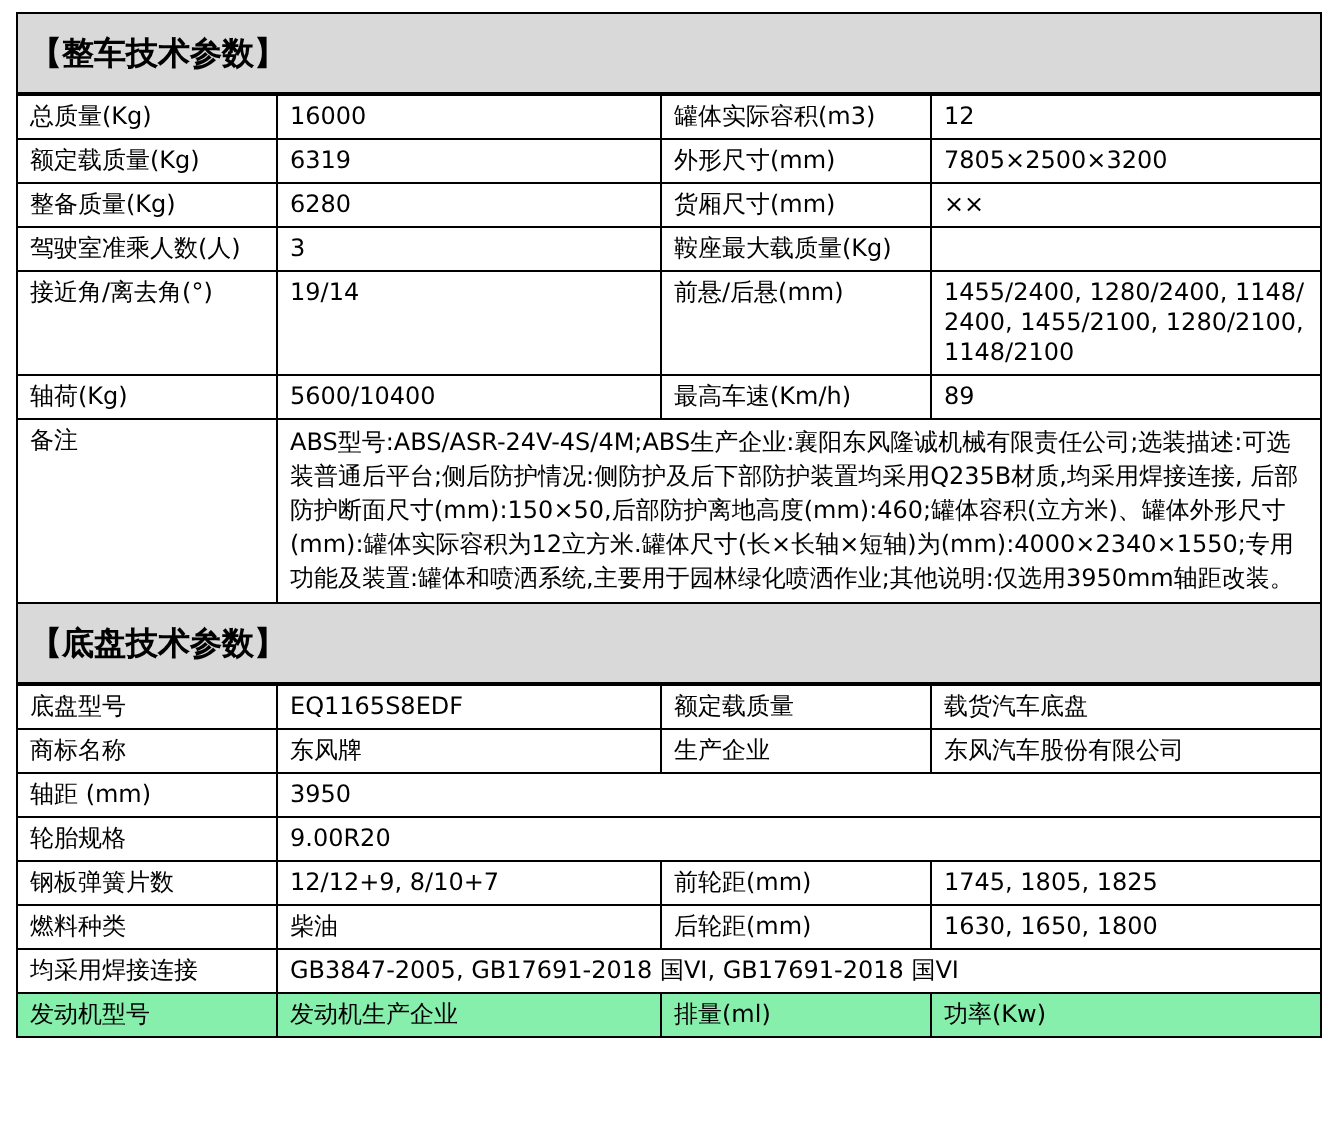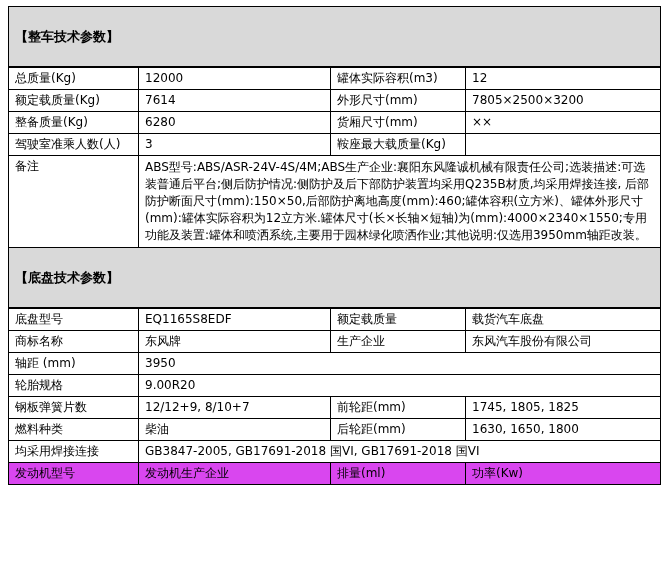--- a/index.html
+++ b/index.html
@@ -23,26 +23,26 @@
     border: 1px solid #000000;
     padding: 3px 6px;
     line-height: 15px;
     vertical-align: top;
     overflow: hidden;
     word-break: break-all;
   }
   .sec-title td {
     background: #d9d9d9;
     font-weight: bold;
-    font-size: 13px;
-    padding: 22px 6px;
+    font-size: 16px;
+    padding: 12px 6px;
     border-bottom: 2px solid #000000;
   }
   .gray td {
-    background: #d946ef;
+    background: #86efac;
   }
   td.remark-val {
     line-height: 17px;
     word-break: break-all;
   }
 </style>
 </head>
 <body>
 
 <table class="spec-table">
@@ -52,41 +52,53 @@
       <col style="width:135px">
       <col style="width:195px">
   </colgroup>
 
   <tbody>
       <tr class="sec-title">
     <td colspan="4">【整车技术参数】</td>
   </tr>
   <tr>
     <td>总质量(Kg)</td>
-    <td>12000</td>
+    <td>16000</td>
     <td>罐体实际容积(m3)</td>
     <td>12</td>
   </tr>
   <tr>
     <td>额定载质量(Kg)</td>
-    <td>7614</td>
+    <td>6319</td>
     <td>外形尺寸(mm)</td>
     <td>7805×2500×3200</td>
   </tr>
   <tr>
     <td>整备质量(Kg)</td>
     <td>6280</td>
     <td>货厢尺寸(mm)</td>
     <td>××</td>
   </tr>
   <tr>
     <td>驾驶室准乘人数(人)</td>
     <td>3</td>
     <td>鞍座最大载质量(Kg)</td>
     <td></td>
+  </tr>
+  <tr>
+    <td>接近角/离去角(°)</td>
+    <td>19/14</td>
+    <td>前悬/后悬(mm)</td>
+    <td>1455/2400, 1280/2400, 1148/2400, 1455/2100, 1280/2100, 1148/2100</td>
+  </tr>
+  <tr>
+    <td>轴荷(Kg)</td>
+    <td>5600/10400</td>
+    <td>最高车速(Km/h)</td>
+    <td>89</td>
   </tr>
   <tr>
     <td>备注</td>
     <td colspan="3" class="remark-val">ABS型号:ABS/ASR-24V-4S/4M;ABS生产企业:襄阳东风隆诚机械有限责任公司;选装描述:可选装普通后平台;侧后防护情况:侧防护及后下部防护装置均采用Q235B材质,均采用焊接连接, 后部防护断面尺寸(mm):150×50,后部防护离地高度(mm):460;罐体容积(立方米)、罐体外形尺寸(mm):罐体实际容积为12立方米.罐体尺寸(长×长轴×短轴)为(mm):4000×2340×1550;专用功能及装置:罐体和喷洒系统,主要用于园林绿化喷洒作业;其他说明:仅选用3950mm轴距改装。</td>
   </tr>
 
   <tr class="sec-title">
     <td colspan="4">【底盘技术参数】</td>
   </tr>
   <tr>

